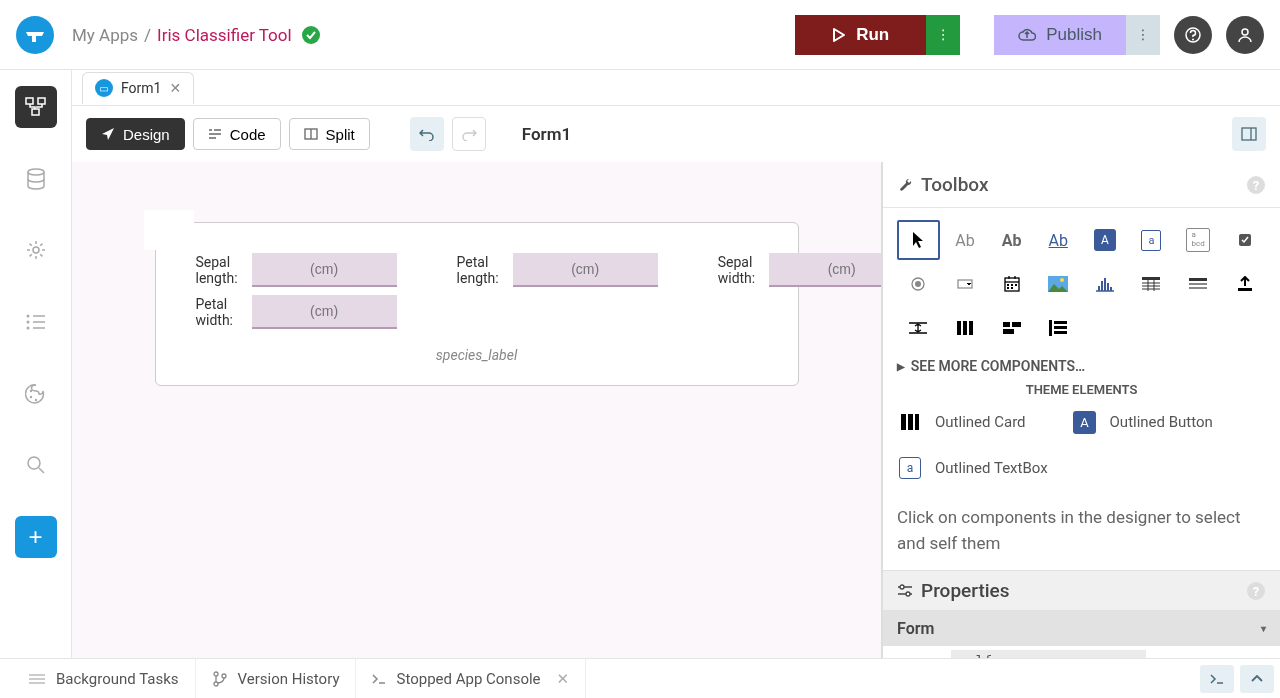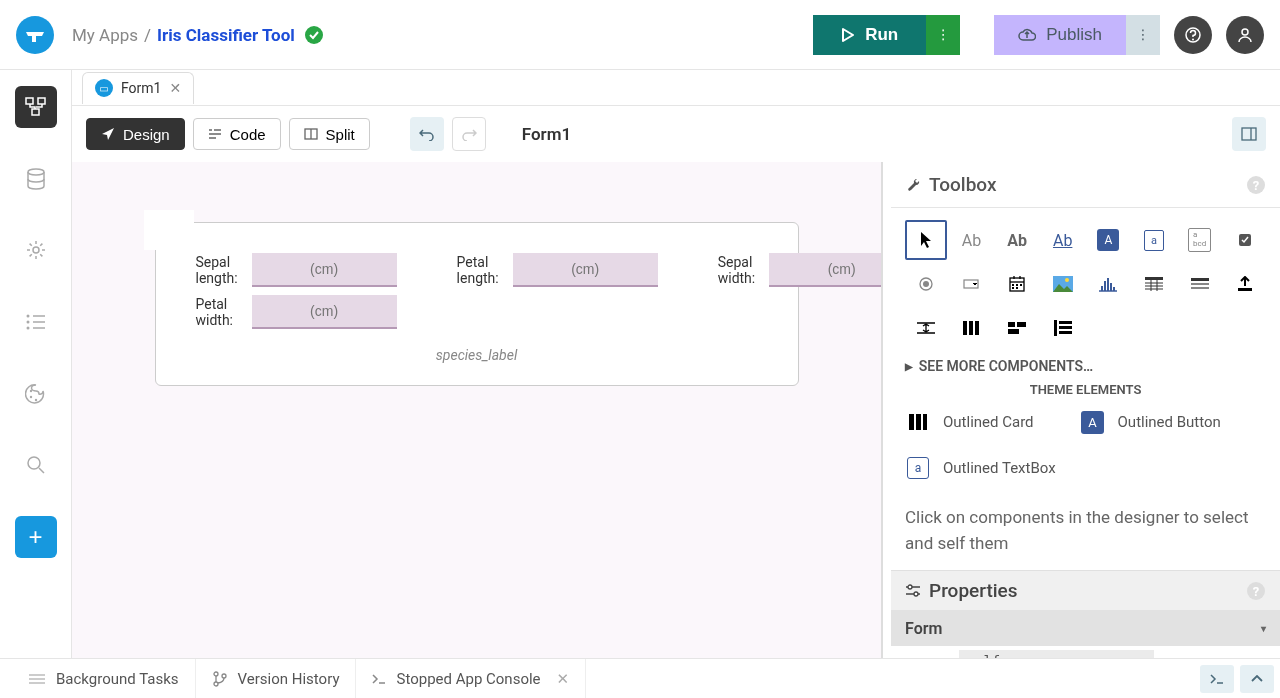--- a/index.html
+++ b/index.html
@@ -4,24 +4,24 @@
 <style>
 * { box-sizing: border-box; margin: 0; padding: 0; }
 body { font-family: -apple-system, BlinkMacSystemFont, "Segoe UI", Roboto, sans-serif; background: #fff; color: #333; width: 1280px; height: 698px; overflow: hidden; }
 
 
 .header { height: 70px; display: flex; align-items: center; padding: 0 16px; border-bottom: 1px solid #e5e5e5; }
 .logo { width: 38px; height: 38px; background: #1798DE; border-radius: 50%; display: flex; align-items: center; justify-content: center; margin-right: 18px; }
 .breadcrumb { display: flex; align-items: center; font-size: 17px; }
 .breadcrumb .muted { color: #888; }
 .breadcrumb .sep { margin: 0 6px; color: #888; }
-.breadcrumb .name { font-weight: 700; color: #1d4ed8; }
+.breadcrumb .name { font-weight: 400; color: #be185d; }
 .check-icon { margin-left: 10px; color: #29A645; }
 .header-spacer { flex: 1; }
-.run-btn { background: #0f766e; color: #fff; border: none; height: 40px; padding: 0 28px; font-size: 17px; font-weight: 600; display: flex; align-items: center; gap: 10px; cursor: pointer; }
+.run-btn { background: #7f1d1d; color: #fff; border: none; height: 40px; padding: 0 37px; font-size: 17px; font-weight: 600; display: flex; align-items: center; gap: 10px; cursor: pointer; }
 .run-menu { background: #249A3E; color: #fff; border: none; width: 34px; height: 40px; cursor: pointer; }
 .publish-btn { background: #c4b5fd; color: #4a5a64; border: none; height: 40px; padding: 0 24px; font-size: 17px; font-weight: 500; display: flex; align-items: center; gap: 10px; cursor: pointer; margin-left: 34px; }
 .publish-menu { background: #D3DFE4; color: #4a5a64; border: none; width: 34px; height: 40px; cursor: pointer; }
 .round-btn { width: 38px; height: 38px; border-radius: 50%; background: #444; color: #fff; display: flex; align-items: center; justify-content: center; margin-left: 14px; cursor: pointer; border: none; }
 
 
 .content { display: flex; height: 588px; }
 .left-rail { width: 72px; border-right: 1px solid #e5e5e5; display: flex; flex-direction: column; align-items: center; padding-top: 16px; }
 .rail-btn { width: 42px; height: 42px; display: flex; align-items: center; justify-content: center; margin-bottom: 30px; border: none; background: transparent; cursor: pointer; color: #aaa; font-size: 20px; }
 .rail-btn.active { background: #333; color: #fff; border-radius: 6px; }
@@ -47,21 +47,21 @@
 .canvas-area { flex: 1; background: #FBF7FB; padding: 60px 50px; overflow: auto; border-right: 2px solid #ddd; position: relative; }
 .canvas-area::before { content: ''; width: 50px; height: 40px; top: 48px; left: 72px; position: absolute; background: #fff; }
 .form-card { background: #fff; border: 1px solid #ccc; border-radius: 6px; padding: 30px 40px 22px; width: 644px; margin: 0 auto; }
 .form-grid { display: grid; grid-template-columns: 1fr 1fr 1fr; gap: 8px 60px; margin-bottom: 18px; }
 .form-row { display: flex; align-items: center; justify-content: flex-end; gap: 14px; }
 .form-row label { font-size: 14px; color: #333; }
 .form-row input { width: 145px; height: 34px; background: #E6D9E6; border: none; border-bottom: 2px solid #B599B5; text-align: center; color: #5a4a5a; font-size: 14px; }
 .cat-btn { display: block; margin: 0 auto 10px; padding: 8px 22px; border: 1px solid #523a6b; border-radius: 20px; background: #fff; color: #523a6b; font-size: 14px; font-weight: 500; cursor: pointer; }
 .species-label { text-align: center; font-style: italic; color: #888; font-size: 14px; }
 
-.right-panel { width: 397px; overflow-y: auto; background: #fff; padding-left: 8px; }
+.right-panel { width: 397px; overflow-y: auto; background: #fff; }
 .panel-header { height: 46px; border-bottom: 1px solid #e5e5e5; display: flex; align-items: center; padding: 0 14px; font-size: 19px; font-weight: 500; color: #555; gap: 8px; position: relative; }
 .panel-help { position: absolute; right: 14px; color: #ccc; }
 .toolbox-grid { display: grid; grid-template-columns: repeat(8, 1fr); gap: 4px; padding: 12px 14px 4px; }
 .tb-item { height: 40px; display: flex; align-items: center; justify-content: center; font-size: 16px; color: #666; cursor: pointer; border-radius: 2px; }
 .tb-item.selected { border: 2px solid #3a5a9a; }
 .see-more { padding: 6px 14px; display: flex; align-items: center; gap: 6px; font-size: 14px; font-weight: 600; color: #555; cursor: pointer; }
 .theme-header { text-align: center; font-size: 13px; font-weight: 600; color: #555; padding: 2px 0; }
 .theme-row { display: flex; gap: 46px; padding: 10px 14px; }
 .theme-item { display: flex; align-items: center; gap: 12px; font-size: 15px; color: #555; cursor: pointer; }
 .theme-icon { width: 26px; height: 26px; display: flex; align-items: center; justify-content: center; }

